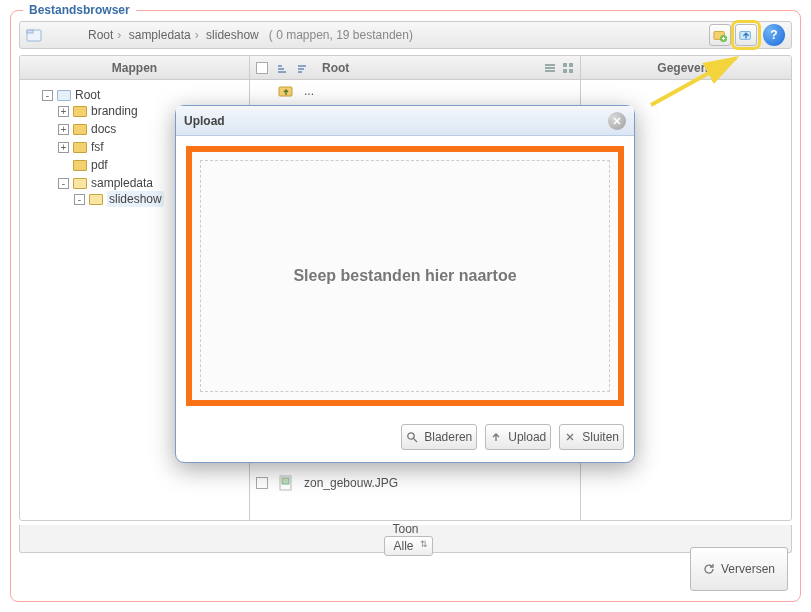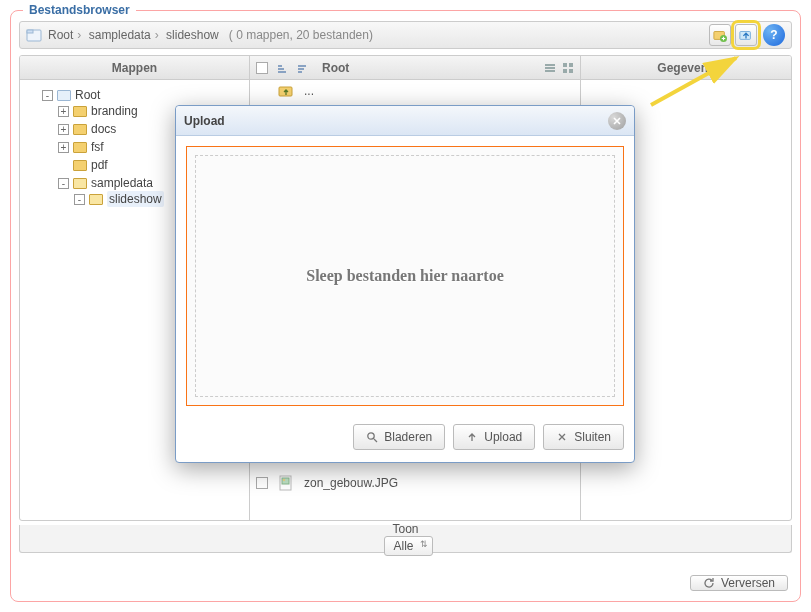--- a/index.html
+++ b/index.html
@@ -4,21 +4,21 @@
 <style>
   * { box-sizing: border-box; margin: 0; padding: 0; }
   body { font-family: Arial, Helvetica, sans-serif; font-size: 12px; background: #fff; color: #555; width: 811px; height: 612px; position: relative; overflow: hidden; }
 
   .panel { position:absolute; inset:10px; border:1px solid #fca5a5; border-radius:8px; }
   .panel-title { position:absolute; top:-8px; left:12px; background:#fff; padding:0 6px; color:#3a6ea5; font-weight:bold; font-size:12px; }
 
   
   .toolbar { position:absolute; top:10px; left:8px; right:8px; height:28px; background:linear-gradient(#f8f8f8,#e8e8e8); border:1px solid #ccc; border-radius:3px; display:flex; align-items:center; padding:0 6px; }
   .toolbar .crumb-icon { width:16px; height:16px; margin-right:6px; }
-  .toolbar .breadcrumb { color:#666; }
+  .toolbar .breadcrumb { color:#666;margin-left:40px; }
   .toolbar .breadcrumb span.sep { padding:0 4px; color:#999; }
   .toolbar .stats { margin-left:10px; color:#888; }
   .toolbar .spacer { flex:1; }
   .toolbar .tbtn { width:22px; height:22px; border:1px solid #bbb; border-radius:3px; background:linear-gradient(#fff,#e8e8e8); margin-left:4px; display:flex; align-items:center; justify-content:center; cursor:pointer; }
   .toolbar .tbtn.highlight { outline:3px solid #f3d43c; outline-offset:1px; }
   .toolbar .help { width:22px; height:22px; border-radius:50%; background:radial-gradient(circle at 30% 30%, #6db3f2, #1e69de); color:#fff; font-weight:bold; display:flex; align-items:center; justify-content:center; margin-left:6px; cursor:pointer; }
 
   
   .cols { position:absolute; top:44px; left:8px; right:8px; bottom:80px; display:flex; border:1px solid #ccc; border-radius:3px; overflow:hidden; }
   .col-tree { width:230px; border-right:1px solid #ccc; display:flex; flex-direction:column; }
@@ -42,34 +42,34 @@
   .files-body { flex:1; overflow:hidden; }
   .file-row { display:flex; align-items:center; height:22px; padding-left:6px; gap:10px; color:#555; }
   .file-row .chk { width:12px; height:12px; border:1px solid #aaa; background:#fff; }
   .file-row .ficon { width:16px; height:16px; }
 
   .footer-row { position:absolute; bottom:48px; left:8px; right:8px; height:28px; border:1px solid #ccc; border-top:none; border-radius:0 0 3px 3px; display:flex; align-items:center; justify-content:center; background:#f3f3f3;flex-direction:column; }
   .footer-row .select { border:1px solid #bbb; border-radius:3px; background:linear-gradient(#fff,#eee); padding:2px 18px 2px 8px; margin-left:6px; color:#555; position:relative; }
   .footer-row .select::after { content:"⇅"; font-size:9px; position:absolute; right:4px; top:2px; color:#888; }
 
   .refresh-bar { position:absolute; bottom:10px; right:12px; }
-  .refresh-btn { border:1px solid #bbb; border-radius:3px; background:linear-gradient(#fff,#e9e9e9); padding:0 12px; color:#555; cursor:pointer; display:flex; align-items:center; gap:6px; }
+  .refresh-btn { border:1px solid #bbb; border-radius:3px; background:linear-gradient(#fff,#e9e9e9); padding:14px 12px; color:#555; cursor:pointer; display:flex; align-items:center; gap:6px; }
 
   
   .overlay { position:absolute; inset:0; background:rgba(255,255,255,0.0); }
-  .modal { position:absolute; left:175px; top:105px; width:460px; background:#fff; border:1px solid #7a9cc6; border-radius:4px; box-shadow:0 6px 24px rgba(0,0,0,0.35); }
+  .modal { position:absolute; left:175px; top:105px; width:460px; background:#fff; border:1px solid #7a9cc6; border-radius:9px; box-shadow:0 6px 24px rgba(0,0,0,0.35); }
   .modal-hdr { height:30px; background:linear-gradient(#f4f7fb,#dbe6f4); border-bottom:1px solid #b9cce3; border-radius:4px 4px 0 0; display:flex; align-items:center; padding:0 8px; }
   .modal-hdr .title { font-weight:bold; color:#444; }
   .modal-hdr .close { margin-left:auto; width:18px; height:18px; border-radius:50%; background:radial-gradient(circle at 30% 30%, #d9d9d9, #9e9e9e); color:#fff; display:flex; align-items:center; justify-content:center; font-size:11px; cursor:pointer; }
   .modal-body { padding:10px; }
-  .dropzone { border:1px solid #f97316; background:#fbfbfb; height:260px; position:relative;font-family:Liberation Serif, serif; }
+  .dropzone { border:6px solid #f97316; background:#fbfbfb; height:260px; position:relative; }
   .dropzone-inner { position:absolute; inset:8px; border:1px dashed #ccc; display:flex; align-items:center; justify-content:center; }
   .dropzone-inner .msg { font-size:16px; font-weight:bold; color:#777; text-shadow:0 1px 0 #fff; }
   .modal-footer { padding:8px 10px 12px; display:flex; justify-content:flex-end; gap:8px; }
-  .btn { border:1px solid #bbb; border-radius:3px; background:linear-gradient(#fff,#e9e9e9); padding:5px 12px; color:#555; cursor:pointer; display:flex; align-items:center; gap:6px; font-size:12px; }
+  .btn { border:1px solid #bbb; border-radius:3px; background:linear-gradient(#fff,#e9e9e9); padding:5px 4px; color:#555; cursor:pointer; display:flex; align-items:center; gap:6px; font-size:12px; }
 
   
   .ico { width:14px; height:14px; }
   .ico-small { width:12px; height:12px; }
 
   
   .arrow { position:absolute; top:50px; right:50px; pointer-events:none; }
 </style>
 </head>
 <body>
@@ -80,21 +80,21 @@
   <div class="toolbar">
     <svg class="crumb-icon" viewBox="0 0 16 16">
         <rect x="1" y="3" width="14" height="11" rx="1" fill="#eef4fb" stroke="#9bb7d4"></rect>
         <rect x="1" y="3" width="6" height="3" fill="#cfe0f4" stroke="#9bb7d4"></rect>
       </svg>
     <span class="breadcrumb">
       <span>Root</span><span class="sep">›</span>
       <span>sampledata</span><span class="sep">›</span>
       <span>slideshow</span>
     </span>
-    <span class="stats">( 0 mappen, 20 bestanden)</span>
+    <span class="stats">( 0 mappen, 19 bestanden)</span>
     <span class="spacer"></span>
     <div class="tbtn">
       <svg class="ico" viewBox="0 0 16 16">
           <rect x="1" y="4" width="12" height="9" rx="1" fill="#f4d06f" stroke="#caa23a"></rect>
           <circle cx="12" cy="12" r="4" fill="#6fbf4b"></circle>
           <path d="M12 10v4M10 12h4" stroke="#fff" stroke-width="1.3"></path>
         </svg>
     </div>
     <div class="tbtn highlight">
       <svg class="ico" viewBox="0 0 16 16">

